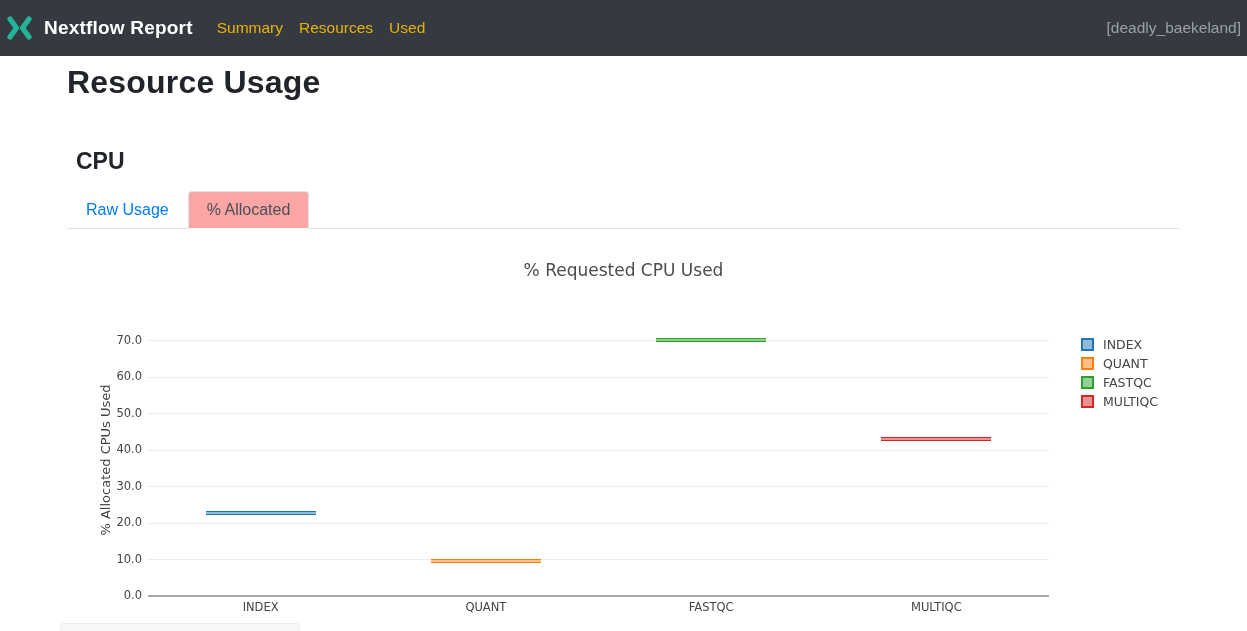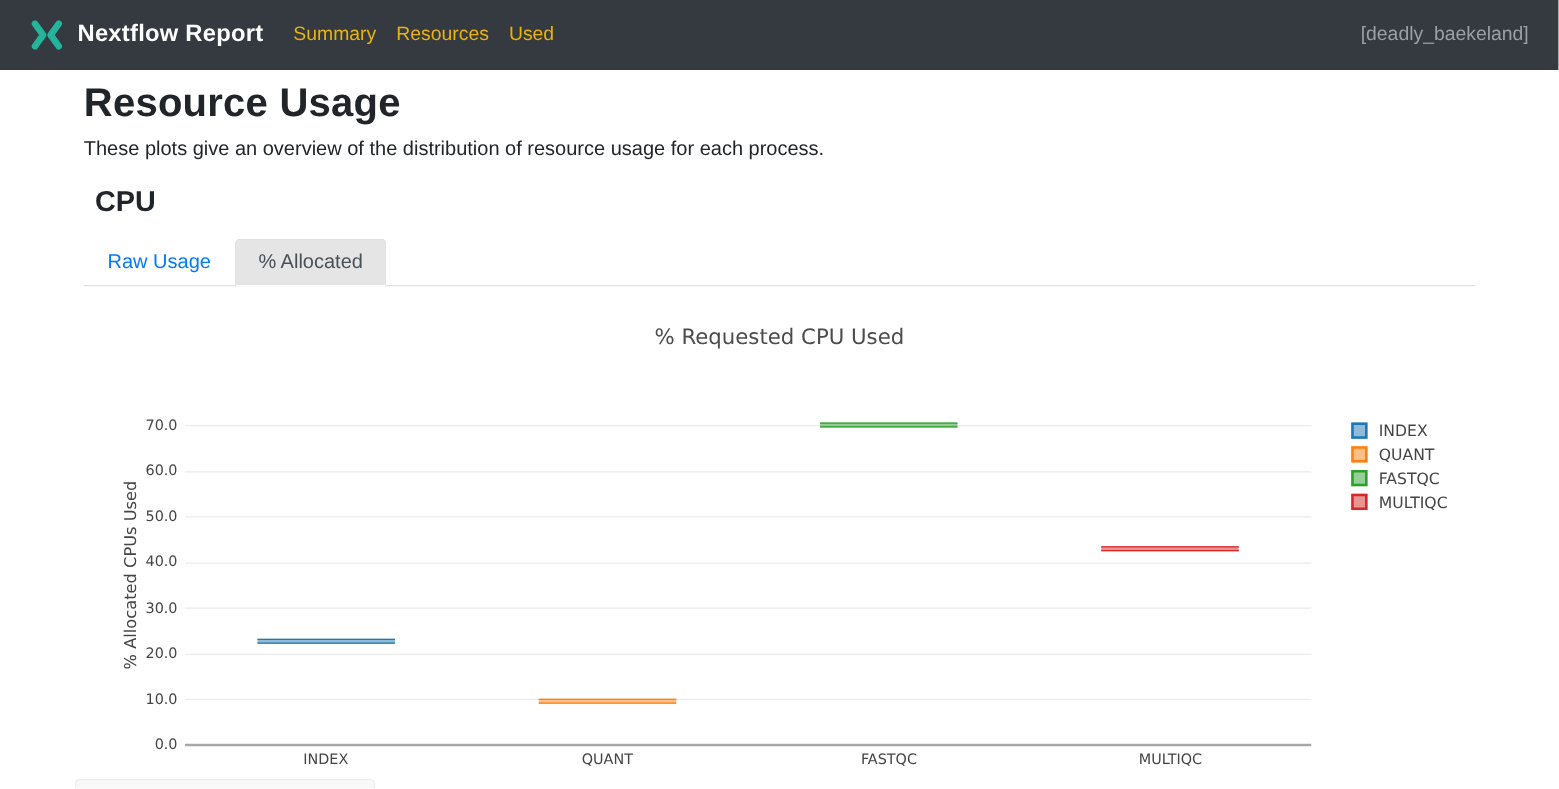--- a/index.html
+++ b/index.html
@@ -11,21 +11,21 @@
     background: #fff;
     font-family: "Liberation Sans", sans-serif;
     color: #212529;
   }
   
   #header {
     position: absolute; top:0; left:0;
     width: 100%; height: 56px;
     background: #343a40;
     display: flex; align-items: center;
-    padding: 0 24px;
+    padding: 0 6px;
   }
   .brand { display:flex; align-items:center; }
   .brand-logo { width:27px; height:24px; display:block; }
   .brand-text { color:#fff; font-size:19px; font-weight:600; margin-left:11px; letter-spacing:.2px; }
   .nav { display:flex; align-items:center; margin-left:16px; }
   .nav-item { color:#eab308; font-size:15.5px; padding:8px; cursor:pointer; }
   .header-spacer { flex:1; }
   .run-name { color:#9aa0a6; font-size:15.5px; }
 
   
@@ -41,21 +41,21 @@
     border-bottom:1px solid #dee2e6;
   }
   .tab {
     font-size:16px; padding:9px 18px; cursor:pointer;
     border:1px solid transparent;
     border-radius:4px 4px 0 0;
     margin-bottom:-1px;
   }
   .tab.inactive { color:#007bff; }
   .tab.active {
-    color:#495057; background:#e5e5e5;
+    color:#495057; background:#fca5a5;
     border-color:#dee2e6 #dee2e6 #fff;
   }
 
   
   #chart {
     left:0; top:229px; width:1222px; height:395px;
     font-family:"DejaVu Sans", sans-serif; color:#444;
   }
   #chart-title {
     position:absolute; left:67px; top:31px; width:1113px;
@@ -98,21 +98,20 @@
     <div class="nav">
       <span class="nav-item">Summary</span>
       <span class="nav-item">Resources</span>
       <span class="nav-item">Used</span>
     </div>
     <div class="header-spacer"></div>
     <span class="run-name">[deadly_baekeland]</span>
   </div>
 
   <h1 class="abs" id="page-title">Resource Usage</h1>
-  <p class="abs" id="page-desc">These plots give an overview of the distribution of resource usage for each process.</p>
   <h2 class="abs" id="section-cpu">CPU</h2>
 
   <div class="abs" id="tabbar">
     <div class="tab inactive">Raw Usage</div>
     <div class="tab active">% Allocated</div>
   </div>
 
   <div class="abs" id="chart">
     <div id="chart-title">% Requested CPU Used</div>
     <div id="y-axis-title" style="left:105px; top:231px;">% Allocated CPUs Used</div>

